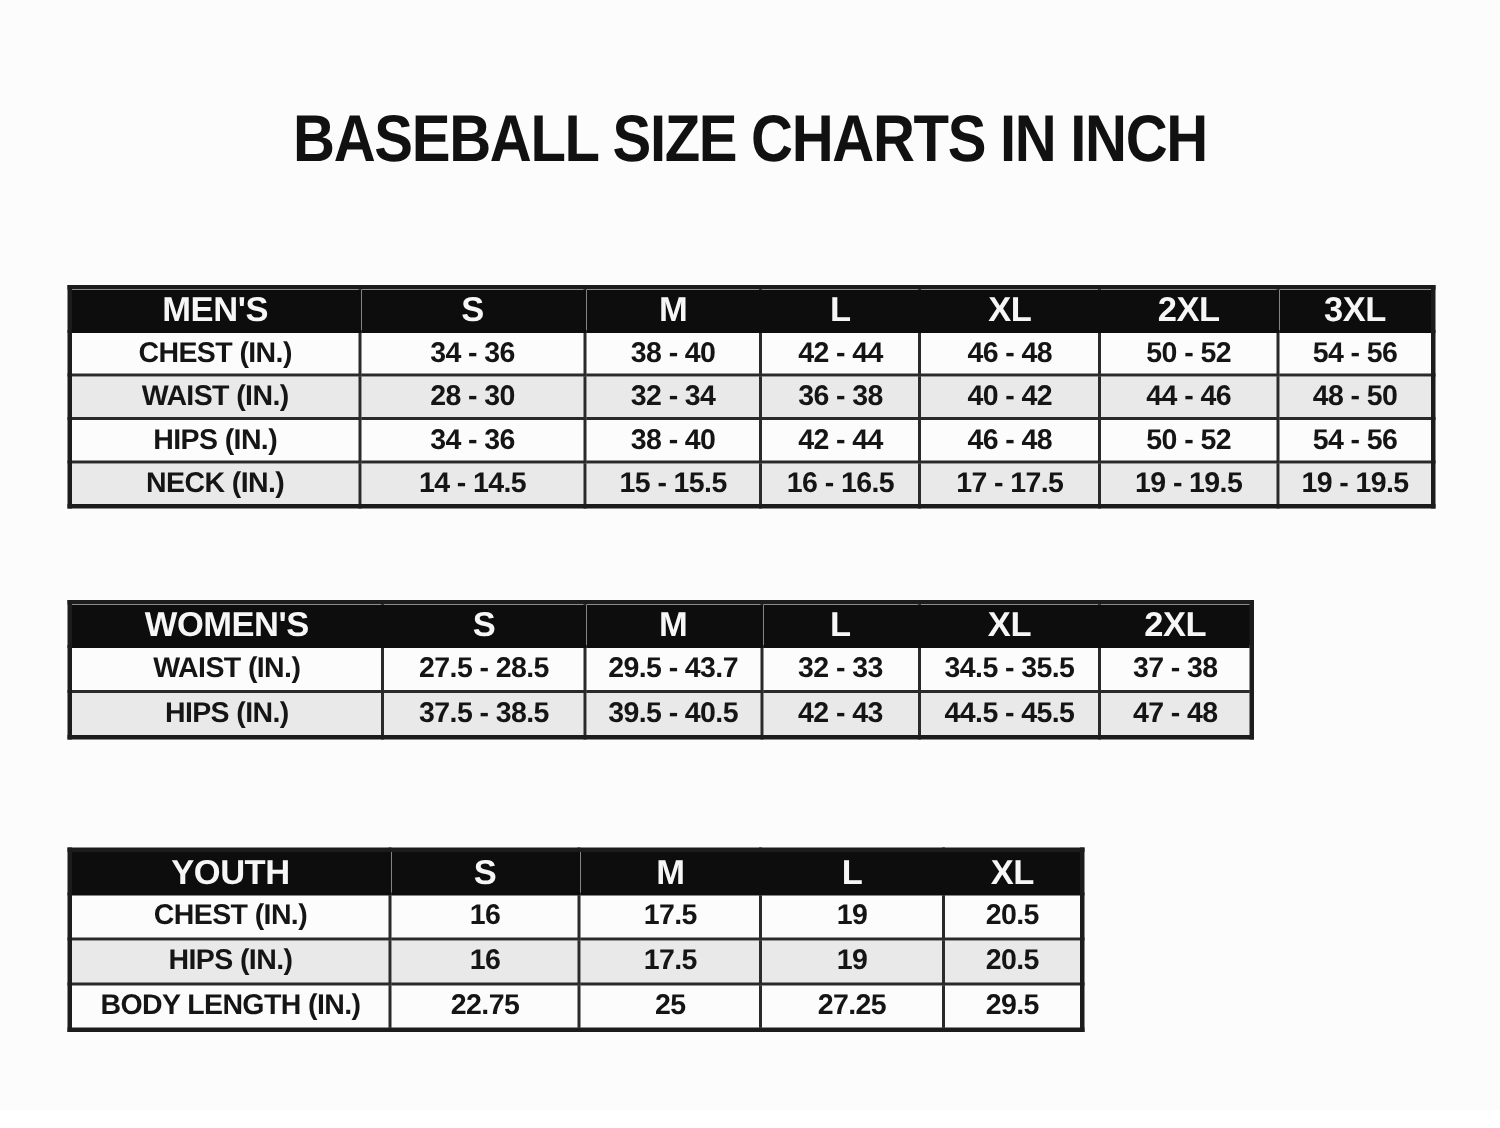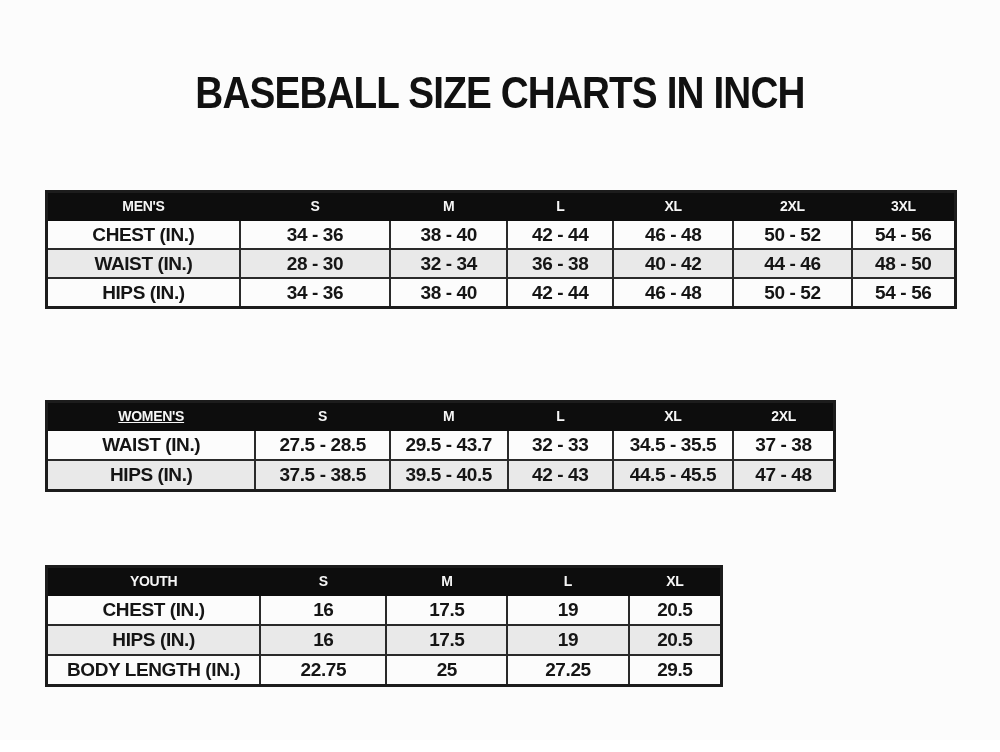--- a/index.html
+++ b/index.html
@@ -33,21 +33,21 @@
     border:2px solid #2a2a2a;
     text-align:center;
     font-weight:bold;
     padding:0;
     overflow:hidden;
     white-space:nowrap;
   }
   th{
     background:#0d0d0d;
     color:#f6f6f6;
-    font-size:14px;
+    font-size:23px;
     height:26px;
     letter-spacing:-0.3px;
     border-color:#0d0d0d;
   }
   td{
     font-size:19px;
     color:#151515;
     letter-spacing:-0.4px;
   }
   tbody tr:nth-child(odd) td{background:#fcfcfc;}
@@ -57,21 +57,21 @@
   .tbl-mens td{height:27px;}
   .tbl-mens th:nth-child(1){width:21%;}
   .tbl-mens th:nth-child(2){width:16.3%;}
   .tbl-mens th:nth-child(3){width:12.7%;}
   .tbl-mens th:nth-child(4){width:11.4%;}
   .tbl-mens th:nth-child(5){width:13.0%;}
   .tbl-mens th:nth-child(6){width:12.8%;}
 
   .tbl-womens{left:45px;top:400px;width:791px;}
   .tbl-womens td{height:28px;}
-  .tbl-womens th:nth-child(1){width:26.2%;text-decoration:underline;}
+  .tbl-womens th:nth-child(1){width:26.2%;}
   .tbl-womens th:nth-child(2){width:16.8%;}
   .tbl-womens th:nth-child(3){width:14.7%;}
   .tbl-womens th:nth-child(4){width:13.1%;}
   .tbl-womens th:nth-child(5){width:15.0%;}
 
   .tbl-youth{left:45px;top:565px;width:678px;}
   .tbl-youth td{height:28px;}
   .tbl-youth th:nth-child(1){width:31.3%;}
   .tbl-youth th:nth-child(2){width:18.4%;}
   .tbl-youth th:nth-child(3){width:17.6%;}
@@ -117,20 +117,29 @@
         </tr>
         <tr>
           <td>HIPS (IN.)</td>
           <td>34 - 36</td>
           <td>38 - 40</td>
           <td>42 - 44</td>
           <td>46 - 48</td>
           <td>50 - 52</td>
           <td>54 - 56</td>
         </tr>
+        <tr>
+          <td>NECK (IN.)</td>
+          <td>14 - 14.5</td>
+          <td>15 - 15.5</td>
+          <td>16 - 16.5</td>
+          <td>17 - 17.5</td>
+          <td>19 - 19.5</td>
+          <td>19 - 19.5</td>
+        </tr>
       </tbody>
   </table>
 
   <table class="tbl-womens">
     <thead>
         <tr>
           <th>WOMEN'S</th>
           <th>S</th>
           <th>M</th>
           <th>L</th>

